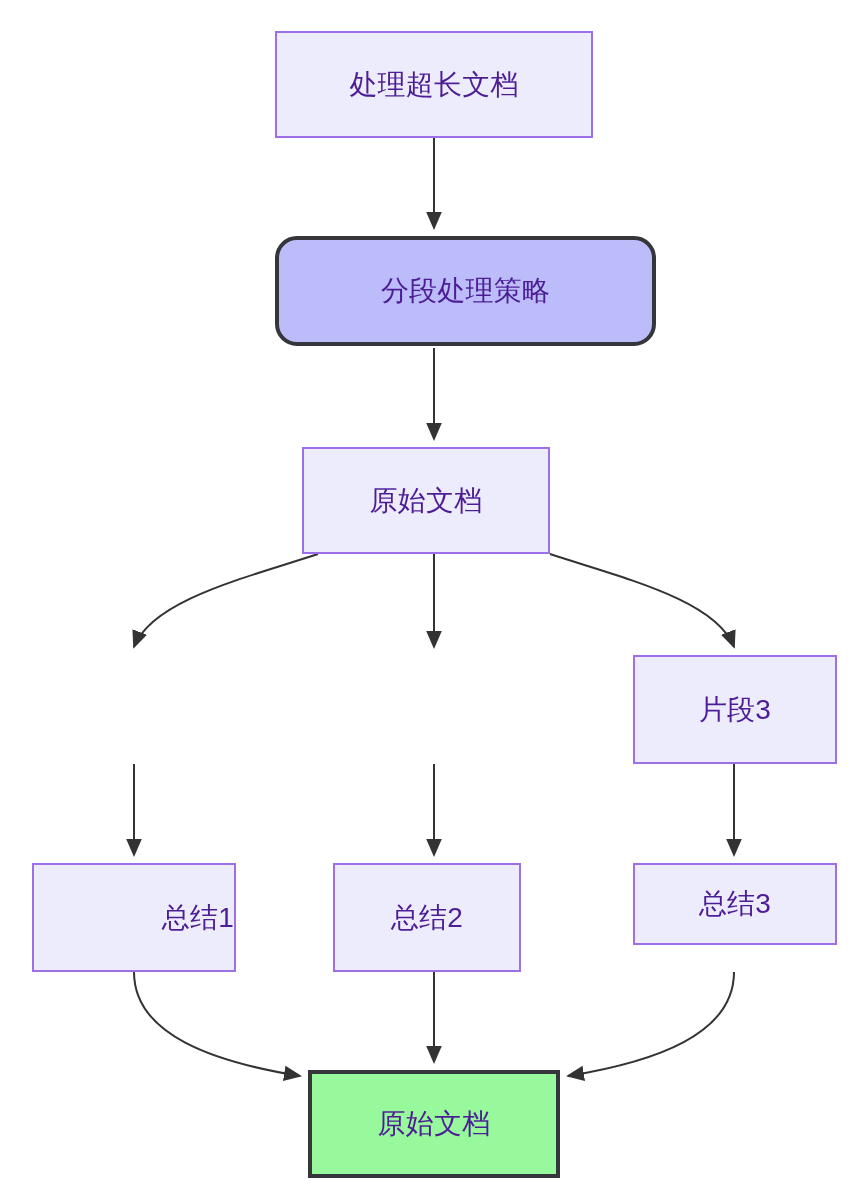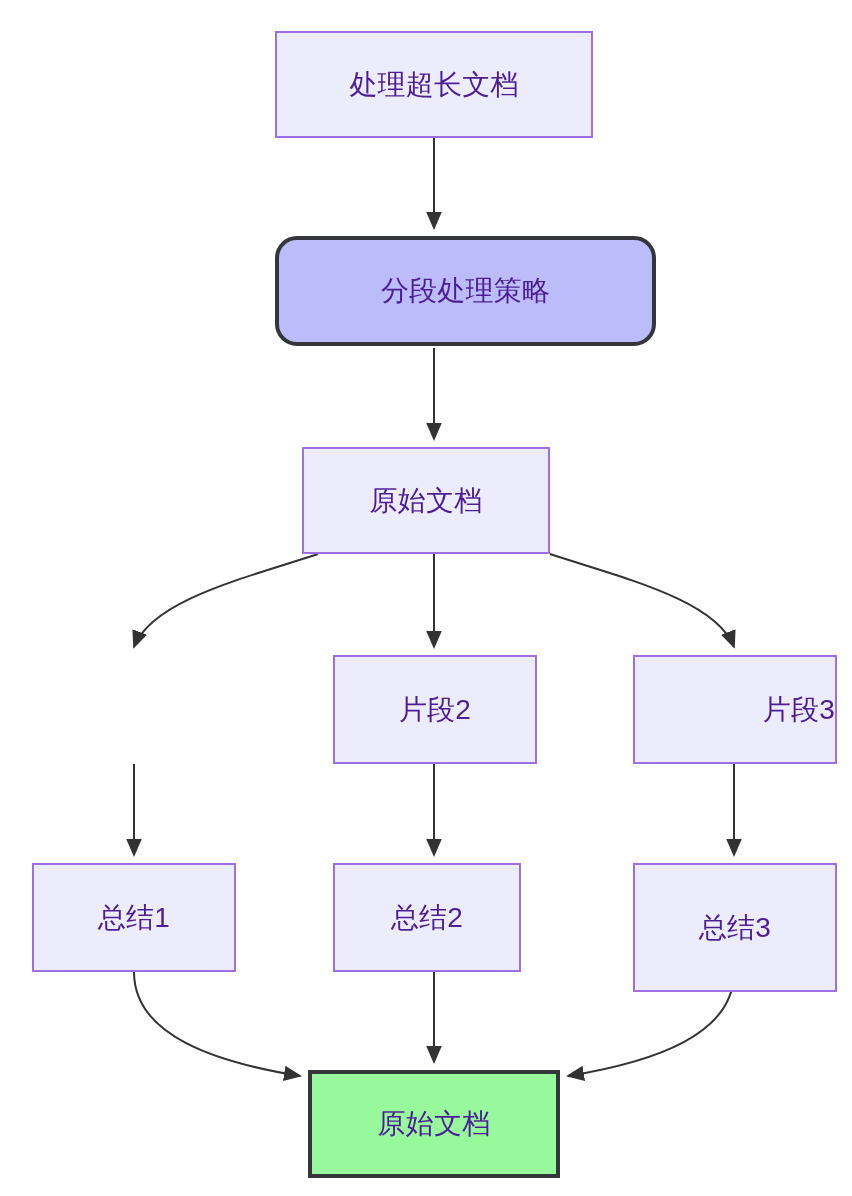--- a/index.html
+++ b/index.html
@@ -52,24 +52,24 @@
   .node-result {
     background: #97f99b;
     border: 4px solid #35353c;
   }
   
   #node-start    { left: 275px; top: 31px;   width: 318px; height: 107px; }
   #node-strategy { left: 275px; top: 236px;  width: 381px; height: 110px; border-radius: 22px; }
   #node-source   { left: 302px; top: 447px;  width: 248px; height: 107px; align-items: center; }
   #node-chunk-1  { left: 32px;  top: 655px;  width: 204px; height: 109px; }
   #node-chunk-2  { left: 333px; top: 655px;  width: 204px; height: 109px; }
-  #node-chunk-3  { left: 633px; top: 655px;  width: 204px; height: 109px; justify-content: flex-end; }
-  #node-summary-1 { left: 32px;  top: 863px; width: 204px; height: 109px; }
+  #node-chunk-3  { left: 633px; top: 655px;  width: 204px; height: 109px; }
+  #node-summary-1 { left: 32px;  top: 863px; width: 204px; height: 109px; justify-content: flex-end; }
   #node-summary-2 { left: 333px; top: 863px; width: 188px; height: 109px; }
-  #node-summary-3 { left: 633px; top: 863px; width: 204px; height: 129px; }
+  #node-summary-3 { left: 633px; top: 863px; width: 204px; height: 82px; }
   #node-final    { left: 308px; top: 1070px; width: 252px; height: 108px; }
 </style>
 </head>
 <body>
 
 <div id="diagram-canvas">
 
   <svg id="edge-layer" viewBox="0 0 852 1196" width="852" height="1196" xmlns="http://www.w3.org/2000/svg">
     <defs>
       <marker id="arrowhead" markerWidth="9" markerHeight="9" refX="8" refY="4.5" orient="auto" markerUnits="strokeWidth">
@@ -106,23 +106,20 @@
 
   <div class="node node-highlight" id="node-strategy">
     <span class="node-label">分段处理策略</span>
   </div>
 
   <div class="node node-default" id="node-source">
     <span class="node-label">原始文档</span>
   </div>
 
 
-  <div class="node node-default" id="node-chunk-2">
-    <span class="node-label">片段2</span>
-  </div>
 
   <div class="node node-default" id="node-chunk-3">
     <span class="node-label">片段3</span>
   </div>
 
   <div class="node node-default" id="node-summary-1">
     <span class="node-label">总结1</span>
   </div>
 
   <div class="node node-default" id="node-summary-2">

